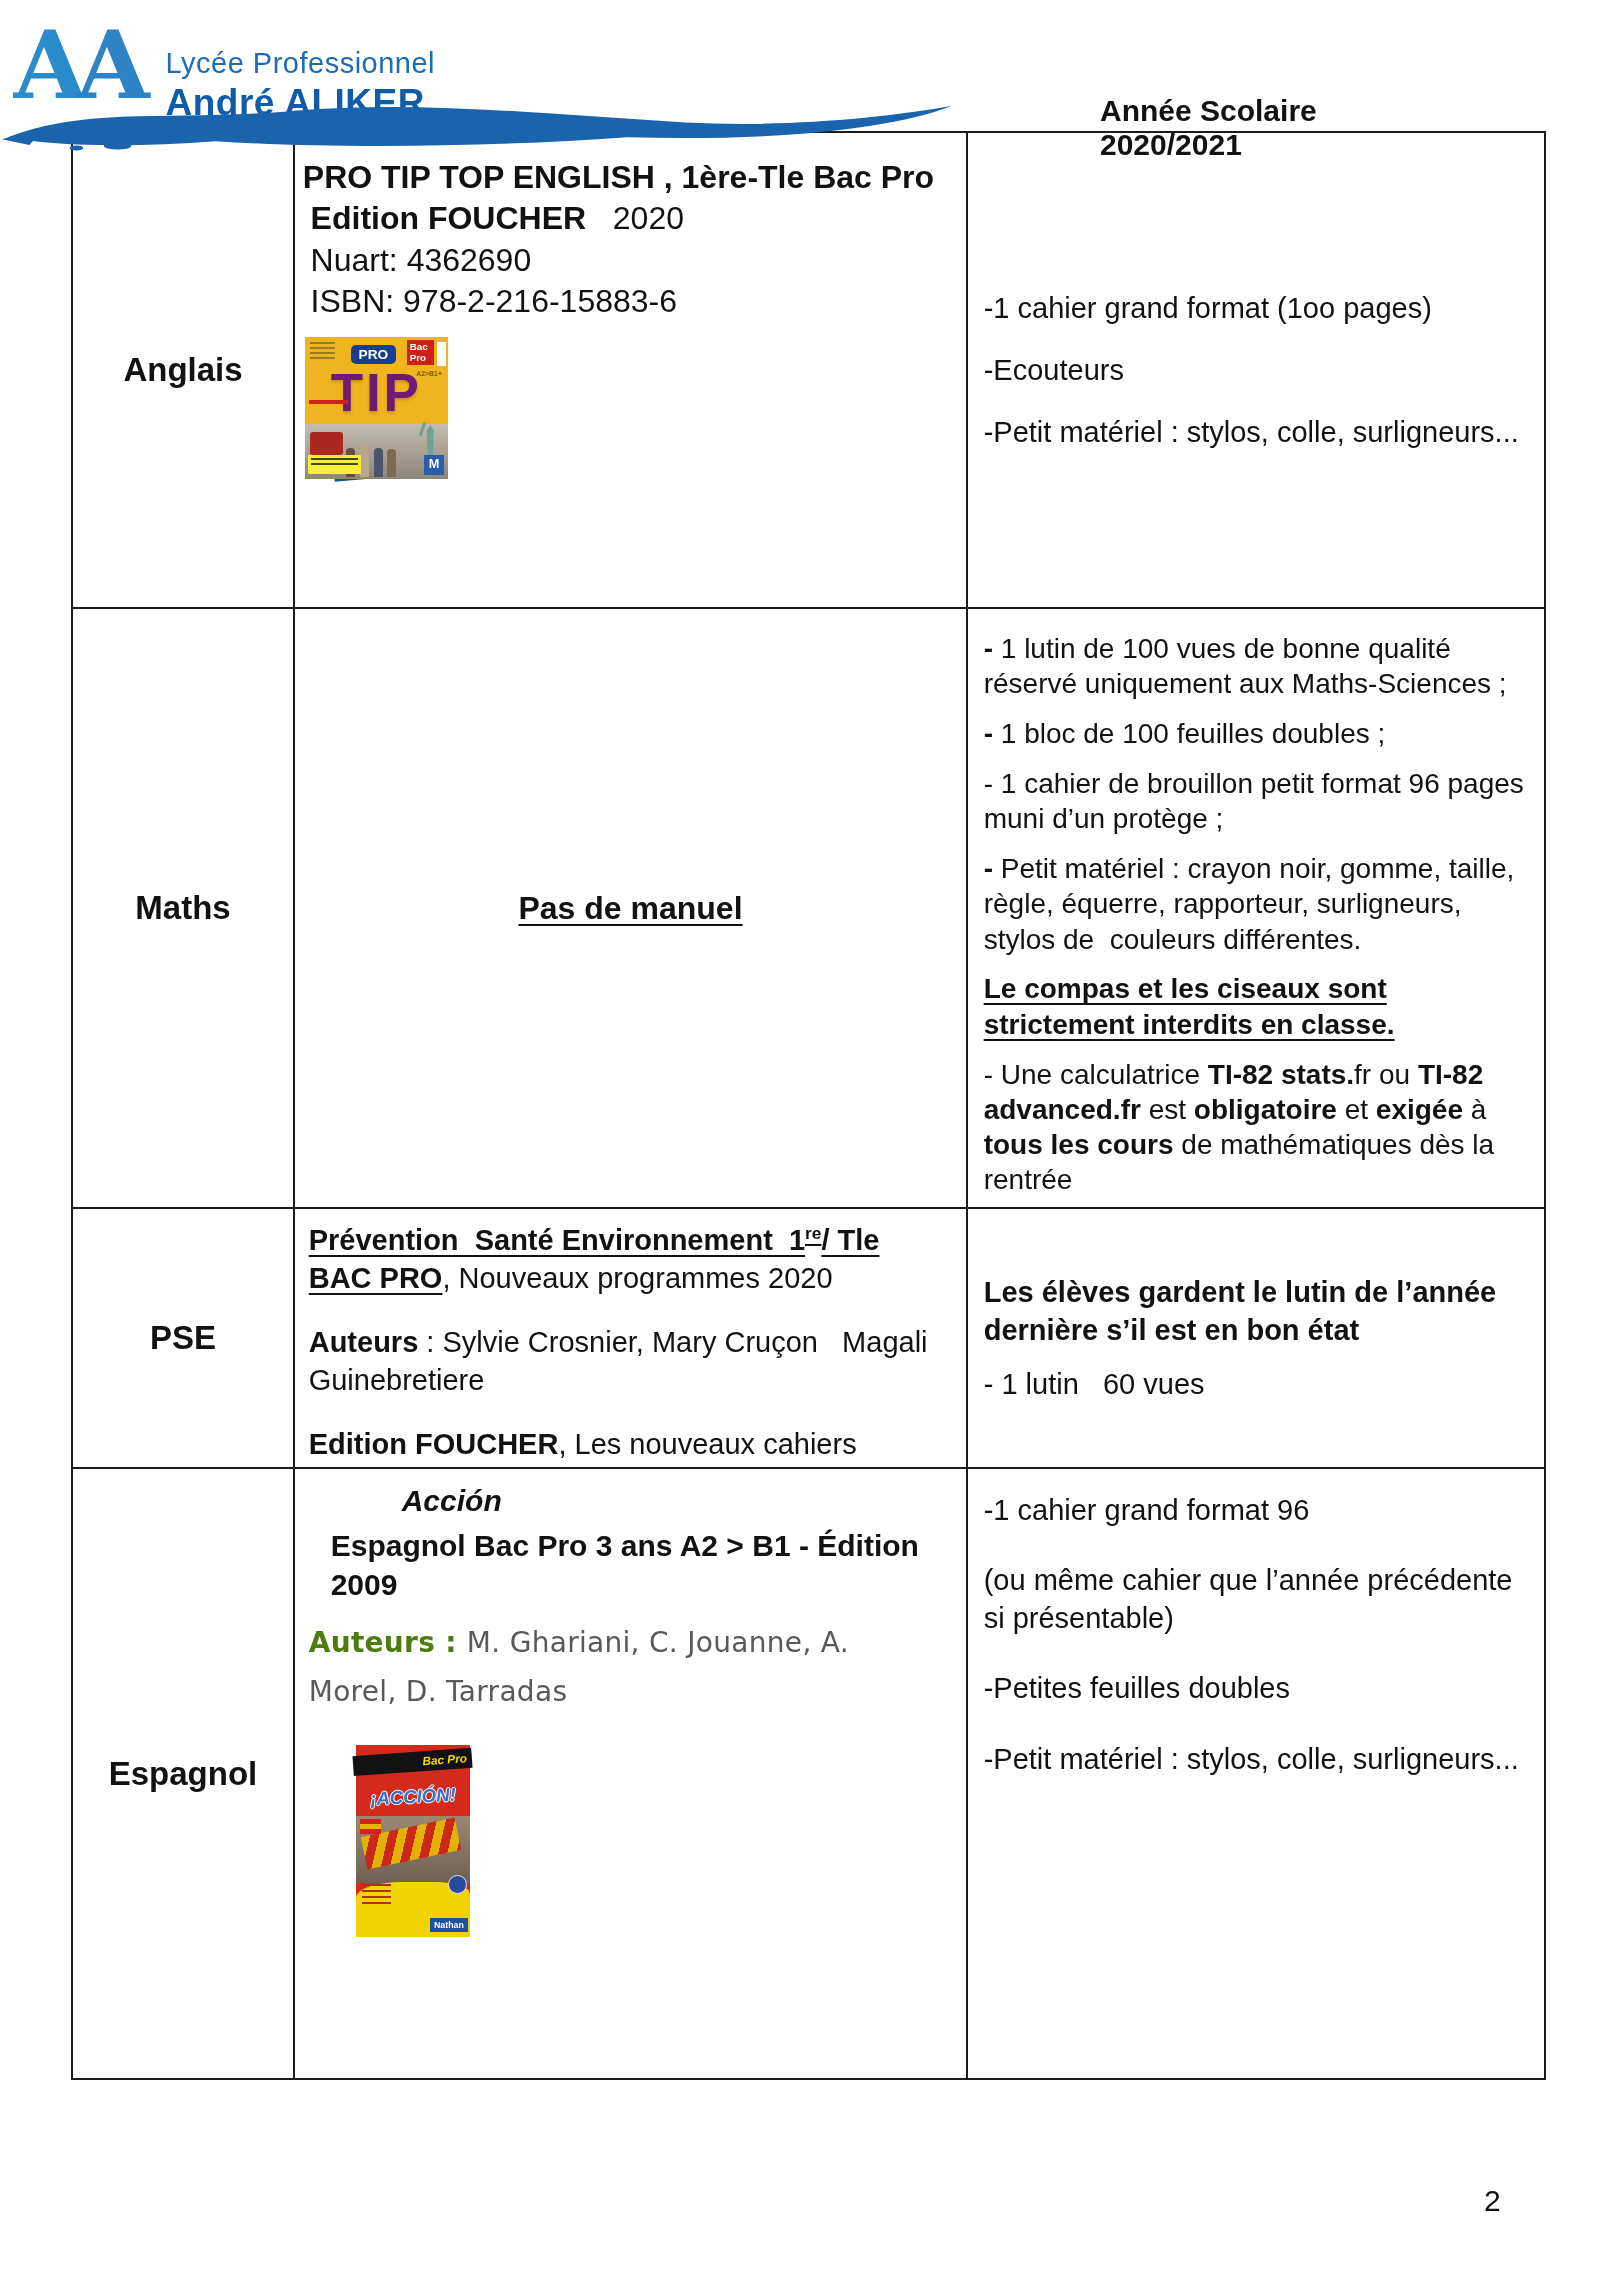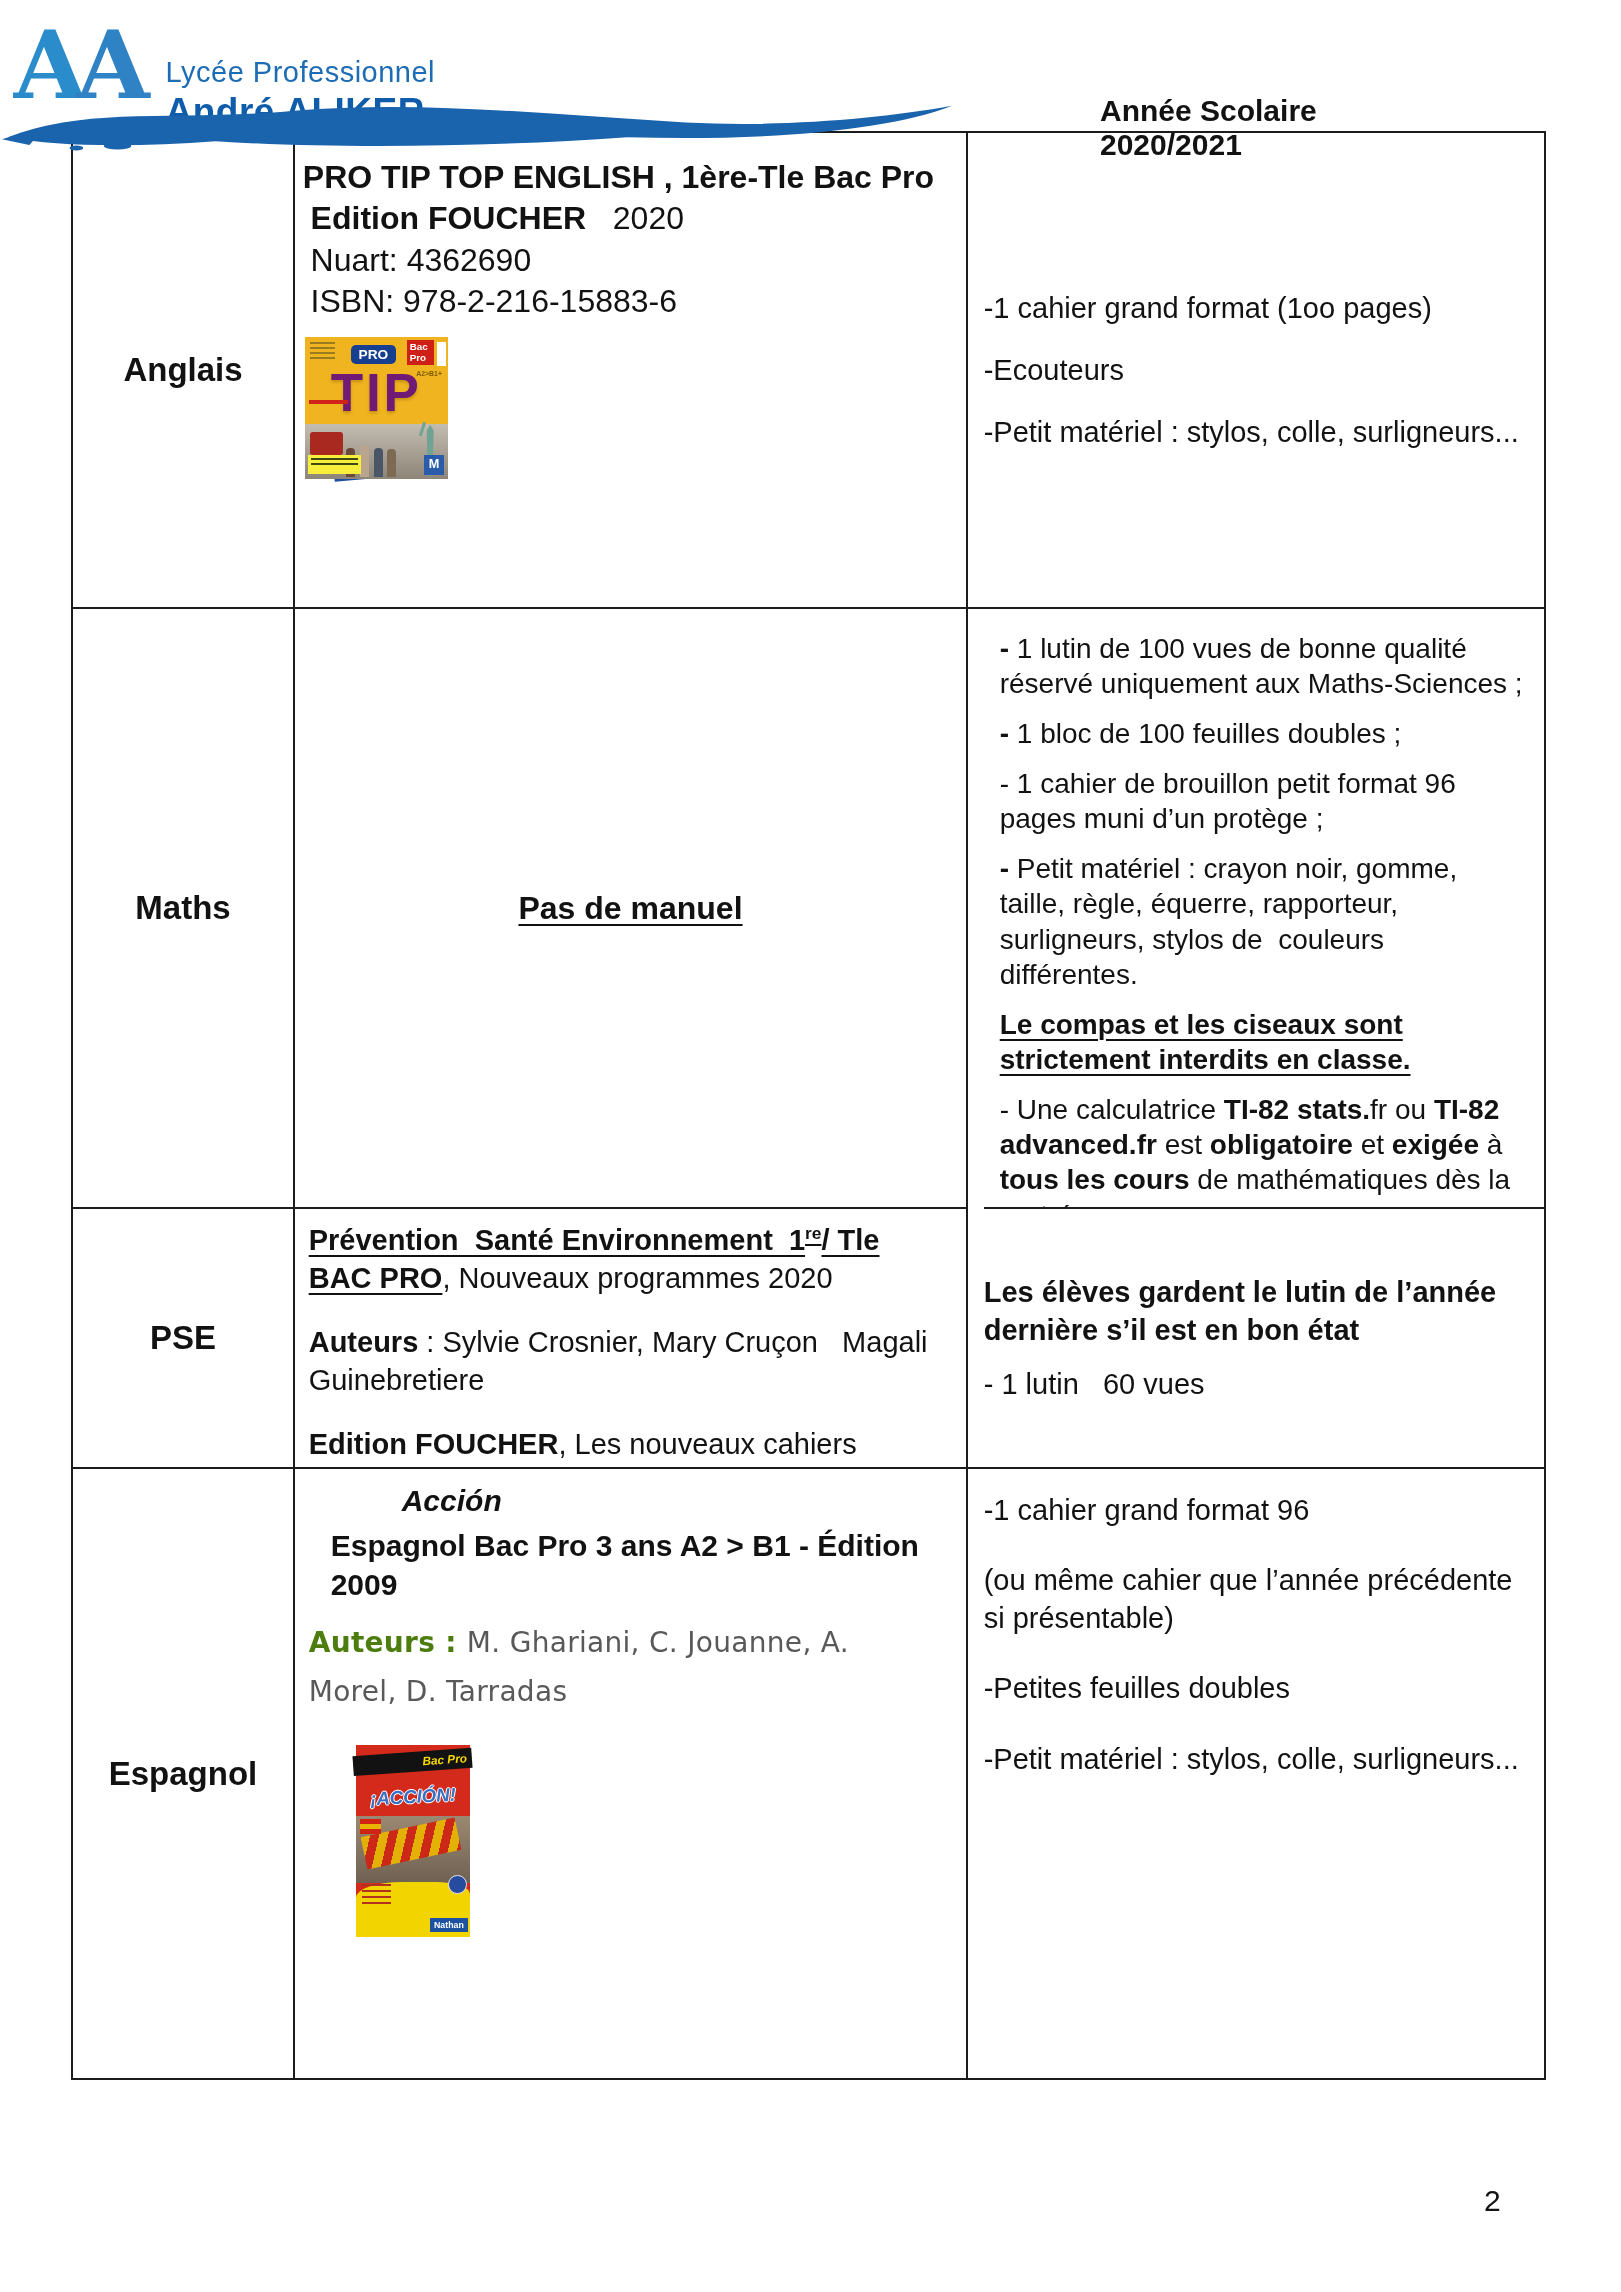--- a/index.html
+++ b/index.html
@@ -5,21 +5,21 @@
 <style>
   html,body{margin:0;padding:0;background:#e8e8e8;}
   .page{position:relative;width:1621px;height:2293px;background:#fff;margin:0 auto;
         font-family:"Liberation Sans",sans-serif;color:#121212;overflow:hidden;}
 
   
   .logo{position:absolute;top:21.6px;left:13.7px;display:flex;align-items:flex-start;gap:15.7px;z-index:4;}
   .logo-aa{font-family:"DejaVu Serif",serif;font-weight:bold;font-size:94px;line-height:.92;
            color:#2b8ccb;letter-spacing:-9.8px;padding-right:9.8px;}
   .logo-aa .a2{color:#2f82c4;}
-  .logo-txt{margin-top:34px;}
+  .logo-txt{margin-top:25px;}
   .logo-l1{font-size:29px;color:#1e6cb4;letter-spacing:0.5px;}
   .logo-l2{font-size:37px;font-weight:bold;color:#0f5cab;margin-top:2px;letter-spacing:0.5px;}
   .swoosh{position:absolute;left:0;top:96px;width:965px;height:55px;z-index:5;}
   .school-year{position:absolute;top:94px;left:1100px;width:314px;font-weight:bold;font-size:30px;z-index:4;}
 
   
   .supply-table{position:absolute;left:71px;top:131px;width:1475px;height:1949px;box-sizing:border-box;
       display:grid;grid-template-columns:222px 673px auto;grid-template-rows:476px 600px 260px auto;
       border:2.9px solid #1c1c1c;background:#fff;z-index:2;}
   .cell{border-right:2.9px solid #1c1c1c;border-bottom:2.9px solid #1c1c1c;box-sizing:border-box;
@@ -36,21 +36,21 @@
 
   
   .m1{padding:23.5px 17.6px 0 7.8px;}
   .m1 .mline{font-size:32px;line-height:1.3;}
   .m1 .mline.ind{padding-left:7.8px;}
   .s1{display:flex;flex-direction:column;justify-content:center;gap:24px;padding:0 21.6px 0 15.7px;}
 
   
   .m2{display:flex;align-items:center;justify-content:center;}
   .pas-manuel{font-weight:bold;font-size:32px;text-decoration:underline;text-decoration-thickness:2px;text-underline-offset:4.9px;}
-  .s2{padding:21.6px 15.7px 0 15.7px;font-size:28px;line-height:1.26;margin-left:16px;}
+  .s2{padding:21.6px 15.7px 0 15.7px;font-size:28px;line-height:1.26;}
   .s2 .sitem{margin-bottom:14.7px;}
 
   
   .m3{padding:11.8px 21.6px 0 13.7px;}
   .m3 .mline{margin-bottom:25.5px;font-size:29px;line-height:1.32;}
   .m3 .mline:last-child{margin-bottom:0;}
   .s3{display:flex;flex-direction:column;justify-content:center;gap:15.7px;padding:0 21.6px 0 15.7px;}
 
   
   .m4{padding:11.8px 21.6px 0 13.7px;}

